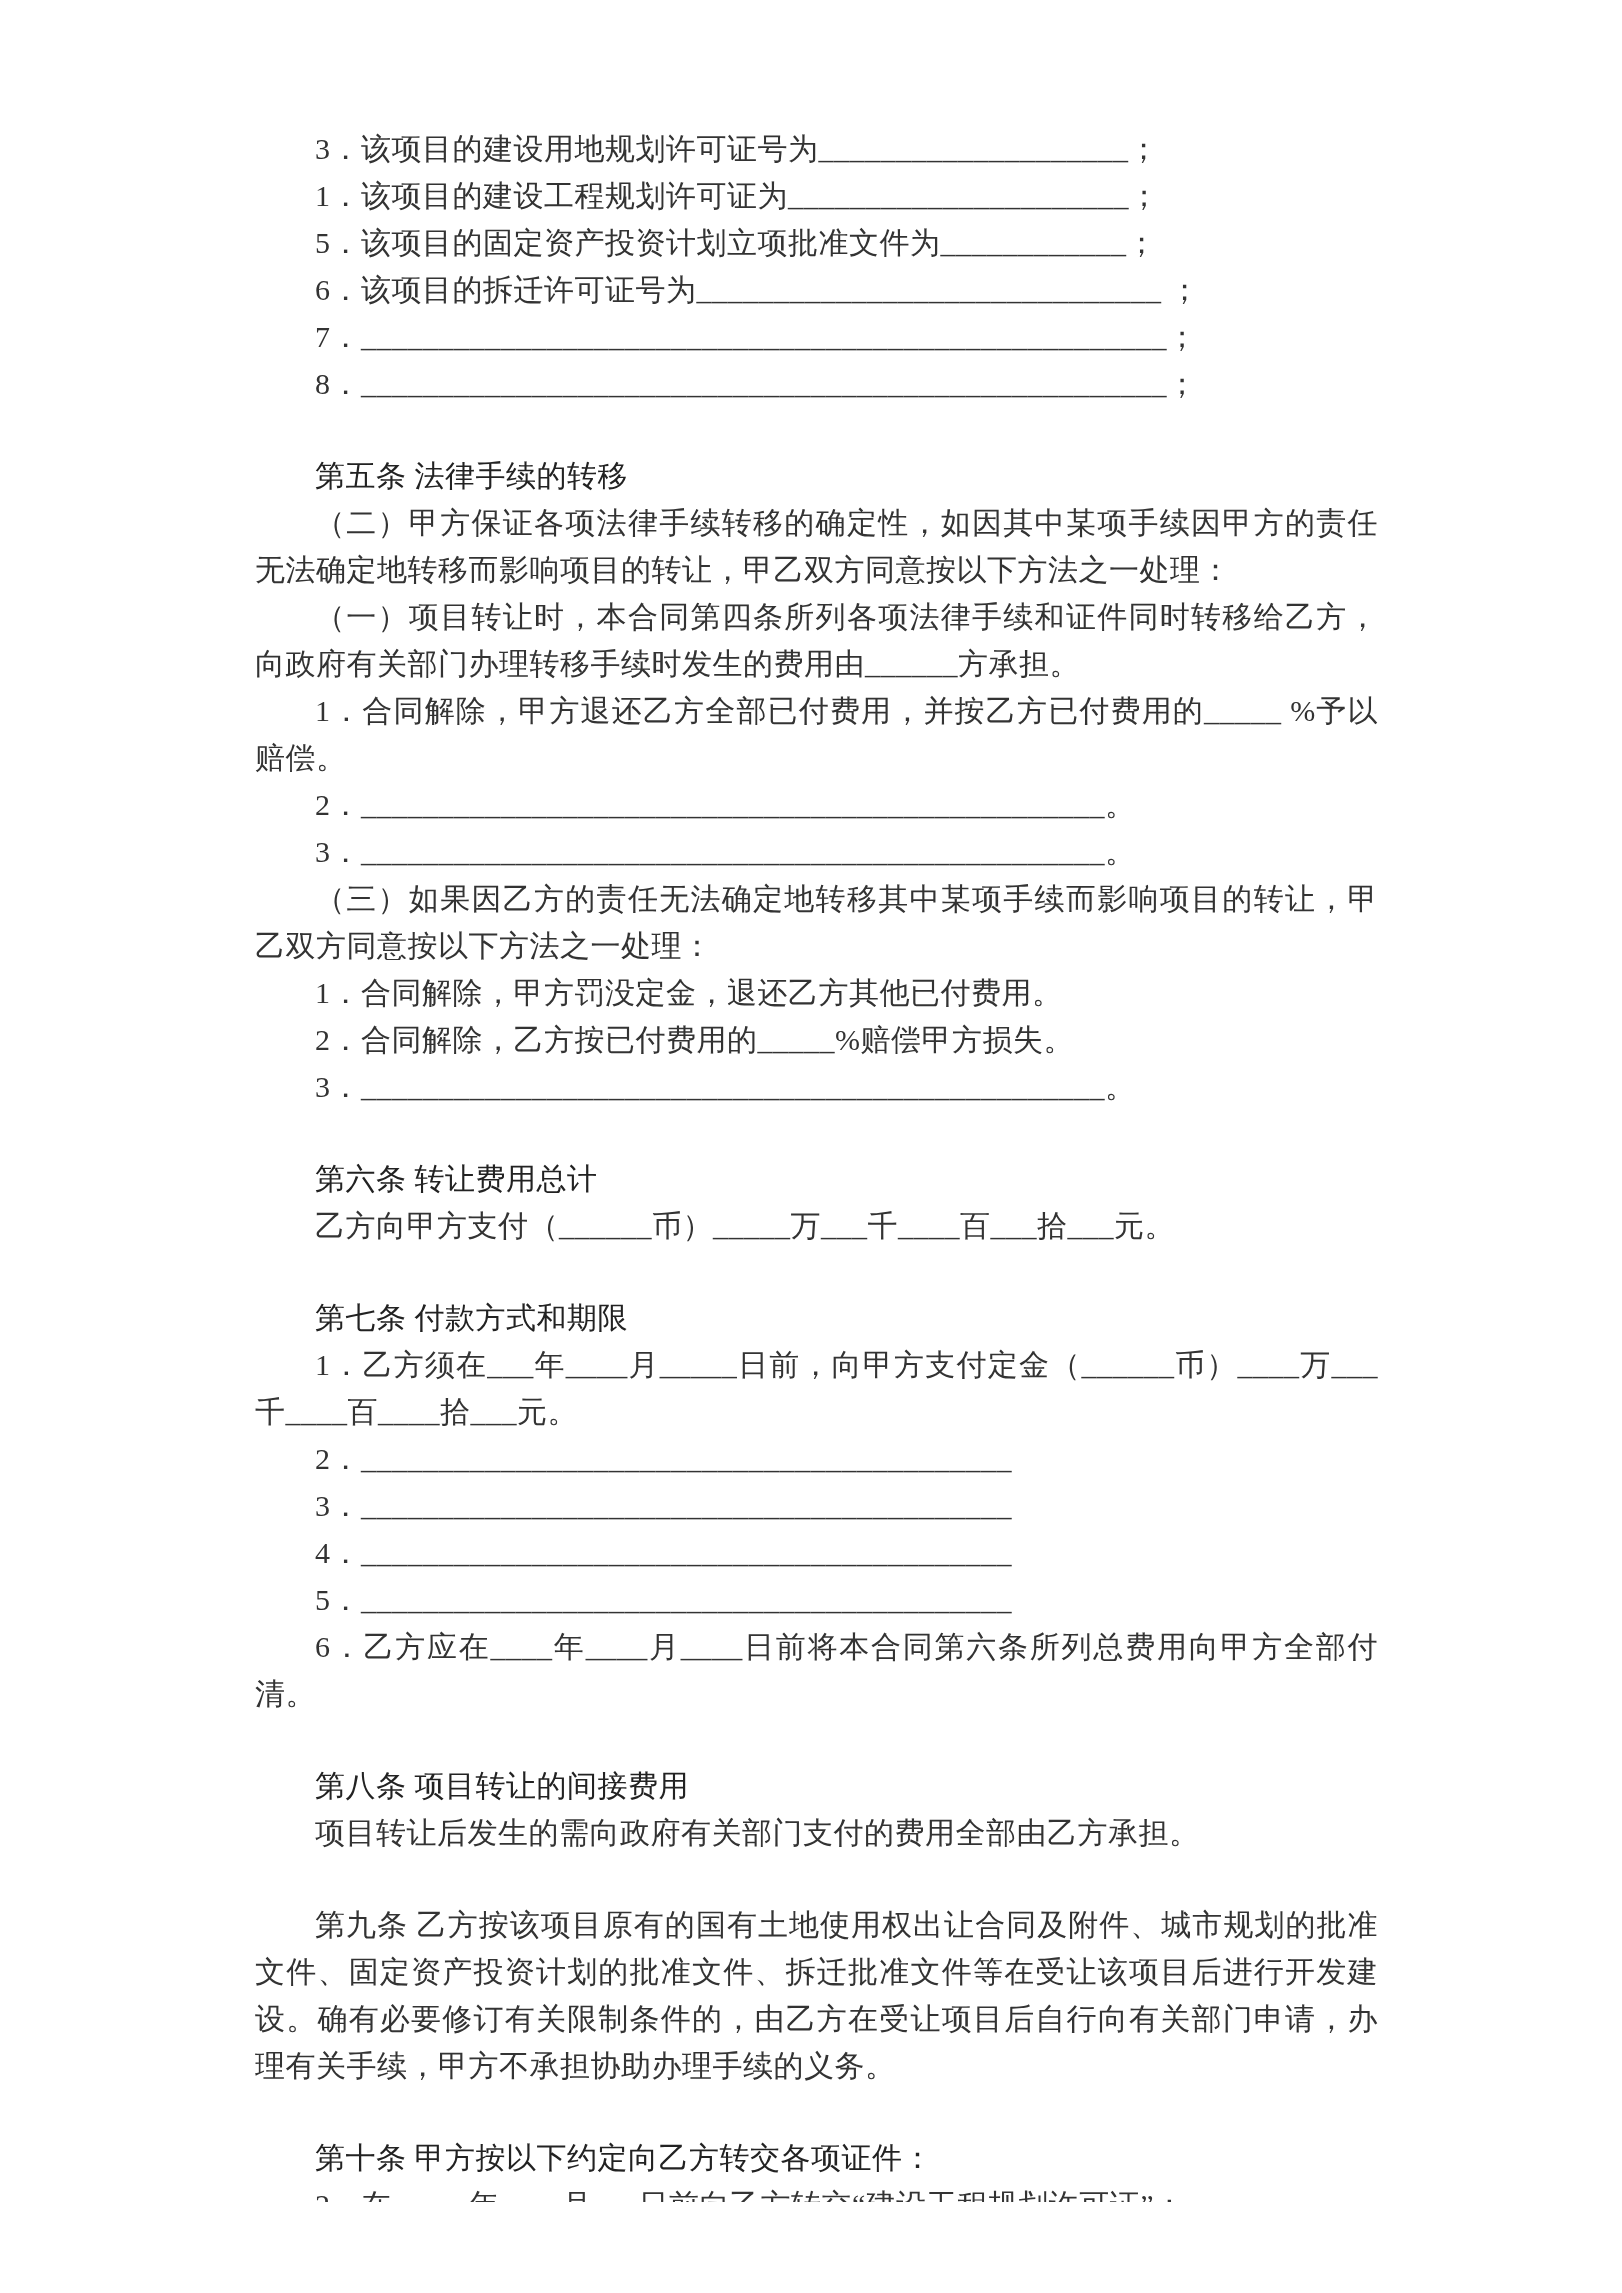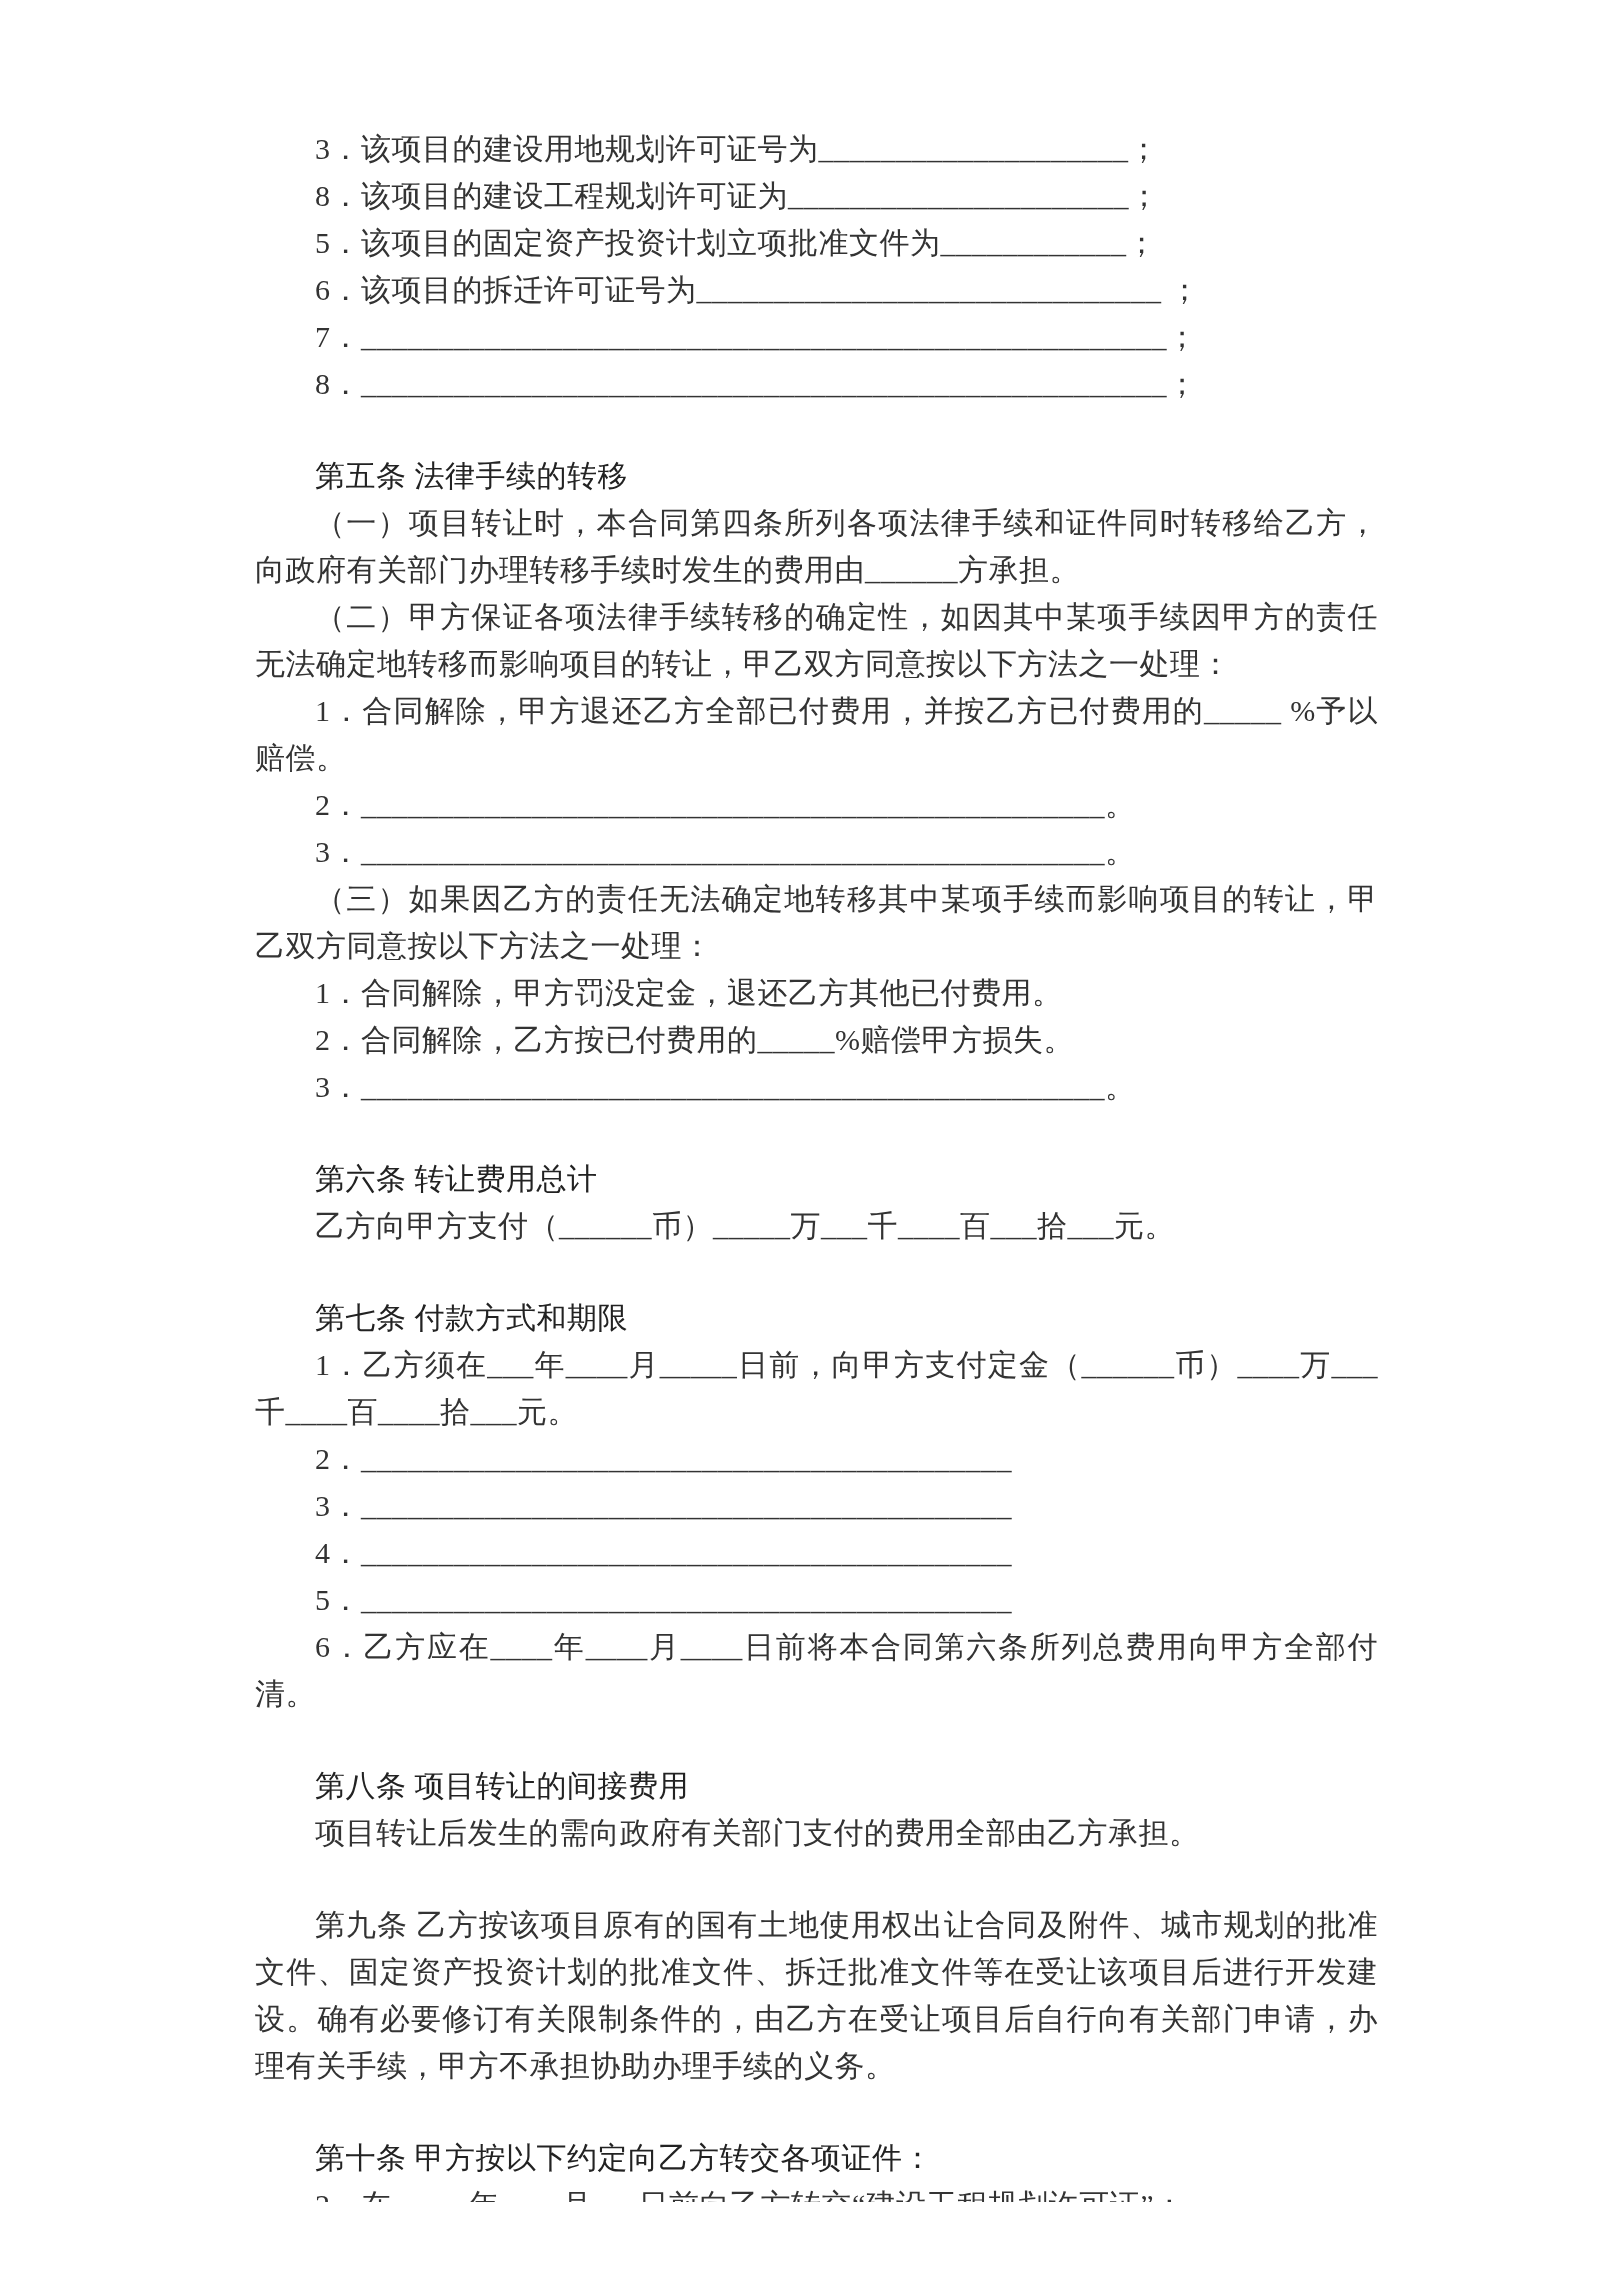--- a/index.html
+++ b/index.html
@@ -34,28 +34,28 @@
   .doc-body p.gap {
     margin-top: 45px;
   }
 </style>
 </head>
 <body>
 
 <div class="page" style="background: rgb(255, 255, 255); color: rgb(51, 51, 51);">
   <div class="doc-body">
       <p class="paragraph">3．该项目的建设用地规划许可证号为____________________；</p>
-      <p class="paragraph">8．该项目的建设工程规划许可证为______________________；</p>
+      <p class="paragraph">1．该项目的建设工程规划许可证为______________________；</p>
       <p class="paragraph">5．该项目的固定资产投资计划立项批准文件为____________；</p>
       <p class="paragraph">6．该项目的拆迁许可证号为______________________________ ；</p>
       <p class="paragraph">7．____________________________________________________；</p>
       <p class="paragraph">8．____________________________________________________；</p>
       <p class="heading gap">第五条 法律手续的转移</p>
+      <p class="paragraph">（二）甲方保证各项法律手续转移的确定性，如因其中某项手续因甲方的责任无法确定地转移而影响项目的转让，甲乙双方同意按以下方法之一处理：</p>
       <p class="paragraph">（一）项目转让时，本合同第四条所列各项法律手续和证件同时转移给乙方，向政府有关部门办理转移手续时发生的费用由______方承担。</p>
-      <p class="paragraph">（二）甲方保证各项法律手续转移的确定性，如因其中某项手续因甲方的责任无法确定地转移而影响项目的转让，甲乙双方同意按以下方法之一处理：</p>
       <p class="paragraph">1．合同解除，甲方退还乙方全部已付费用，并按乙方已付费用的_____ %予以赔偿。</p>
       <p class="paragraph">2．________________________________________________。</p>
       <p class="paragraph">3．________________________________________________。</p>
       <p class="paragraph">（三）如果因乙方的责任无法确定地转移其中某项手续而影响项目的转让，甲乙双方同意按以下方法之一处理：</p>
       <p class="paragraph">1．合同解除，甲方罚没定金，退还乙方其他已付费用。</p>
       <p class="paragraph">2．合同解除，乙方按已付费用的_____%赔偿甲方损失。</p>
       <p class="paragraph">3．________________________________________________。</p>
       <p class="heading gap">第六条 转让费用总计</p>
       <p class="paragraph">乙方向甲方支付（______币）_____万___千____百___拾___元。</p>
       <p class="heading gap">第七条 付款方式和期限</p>

